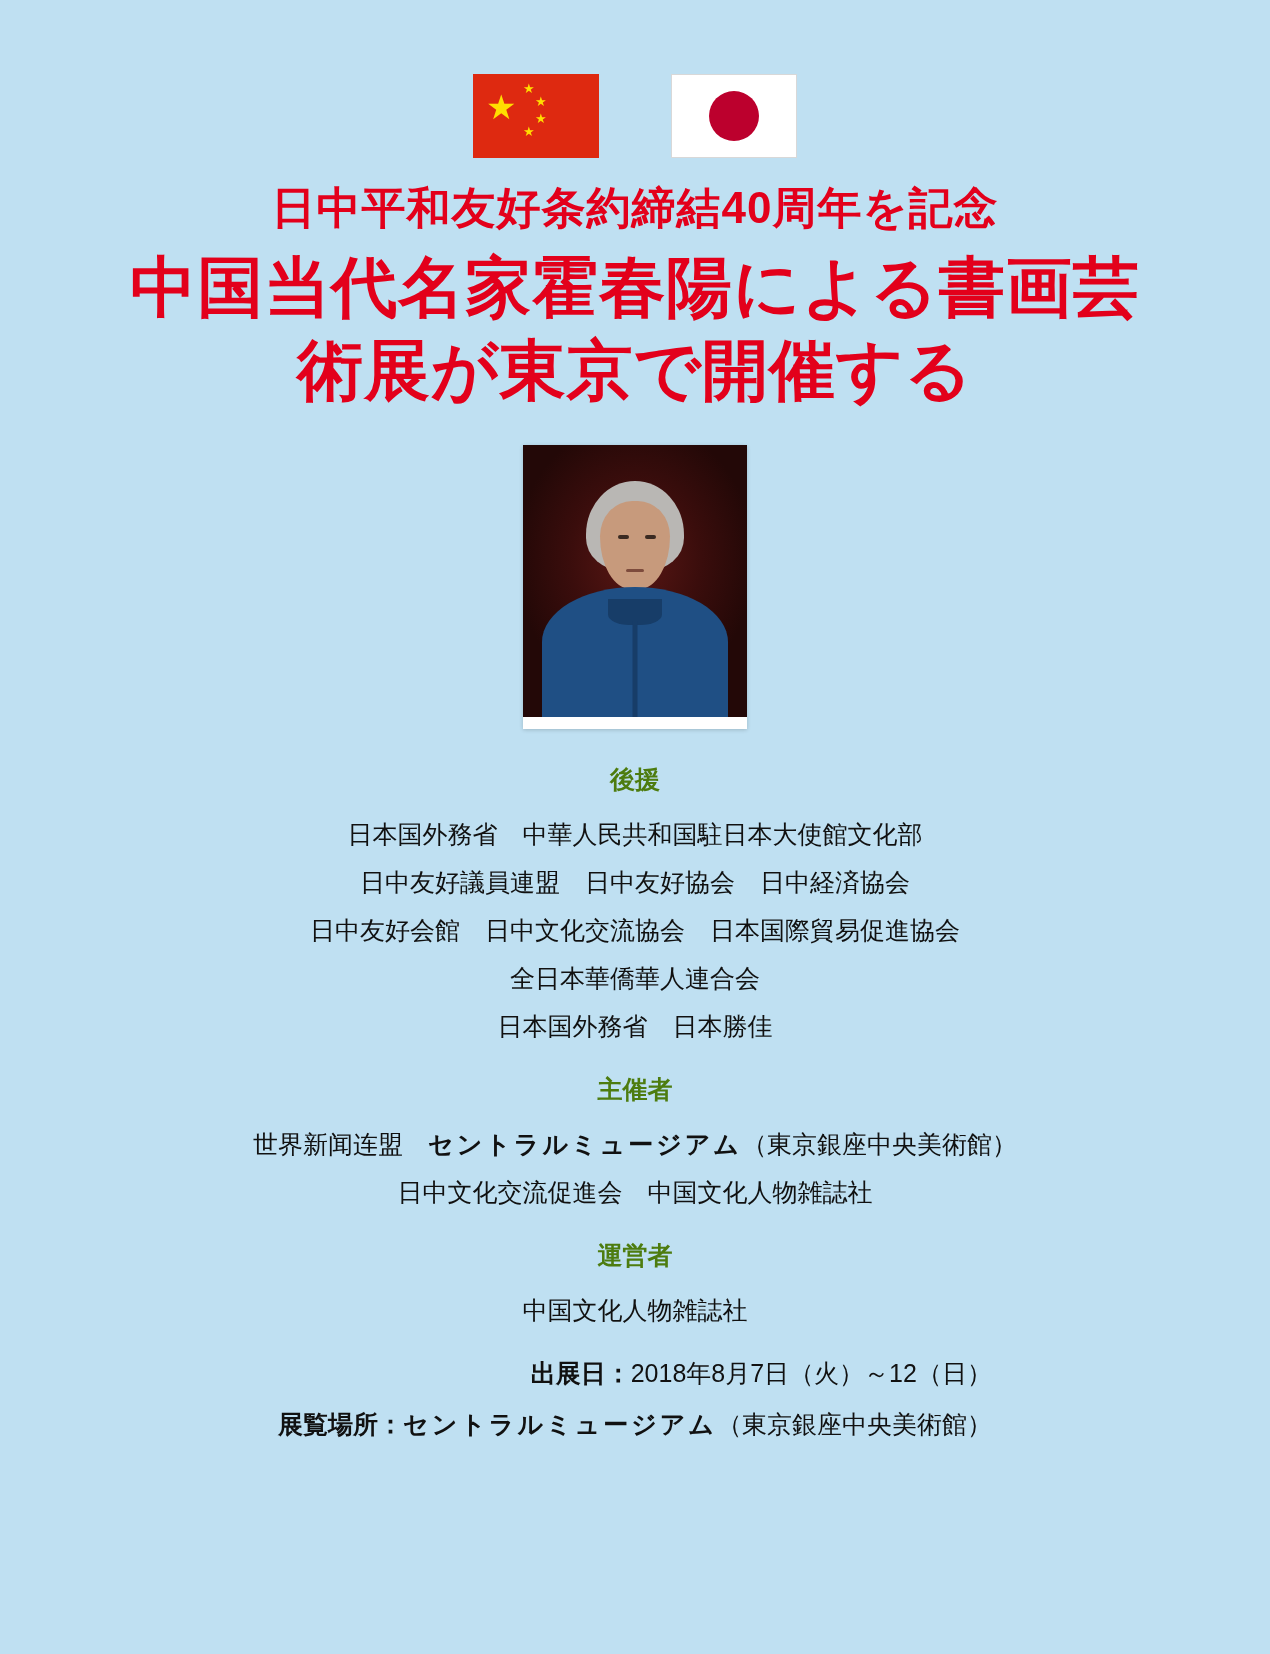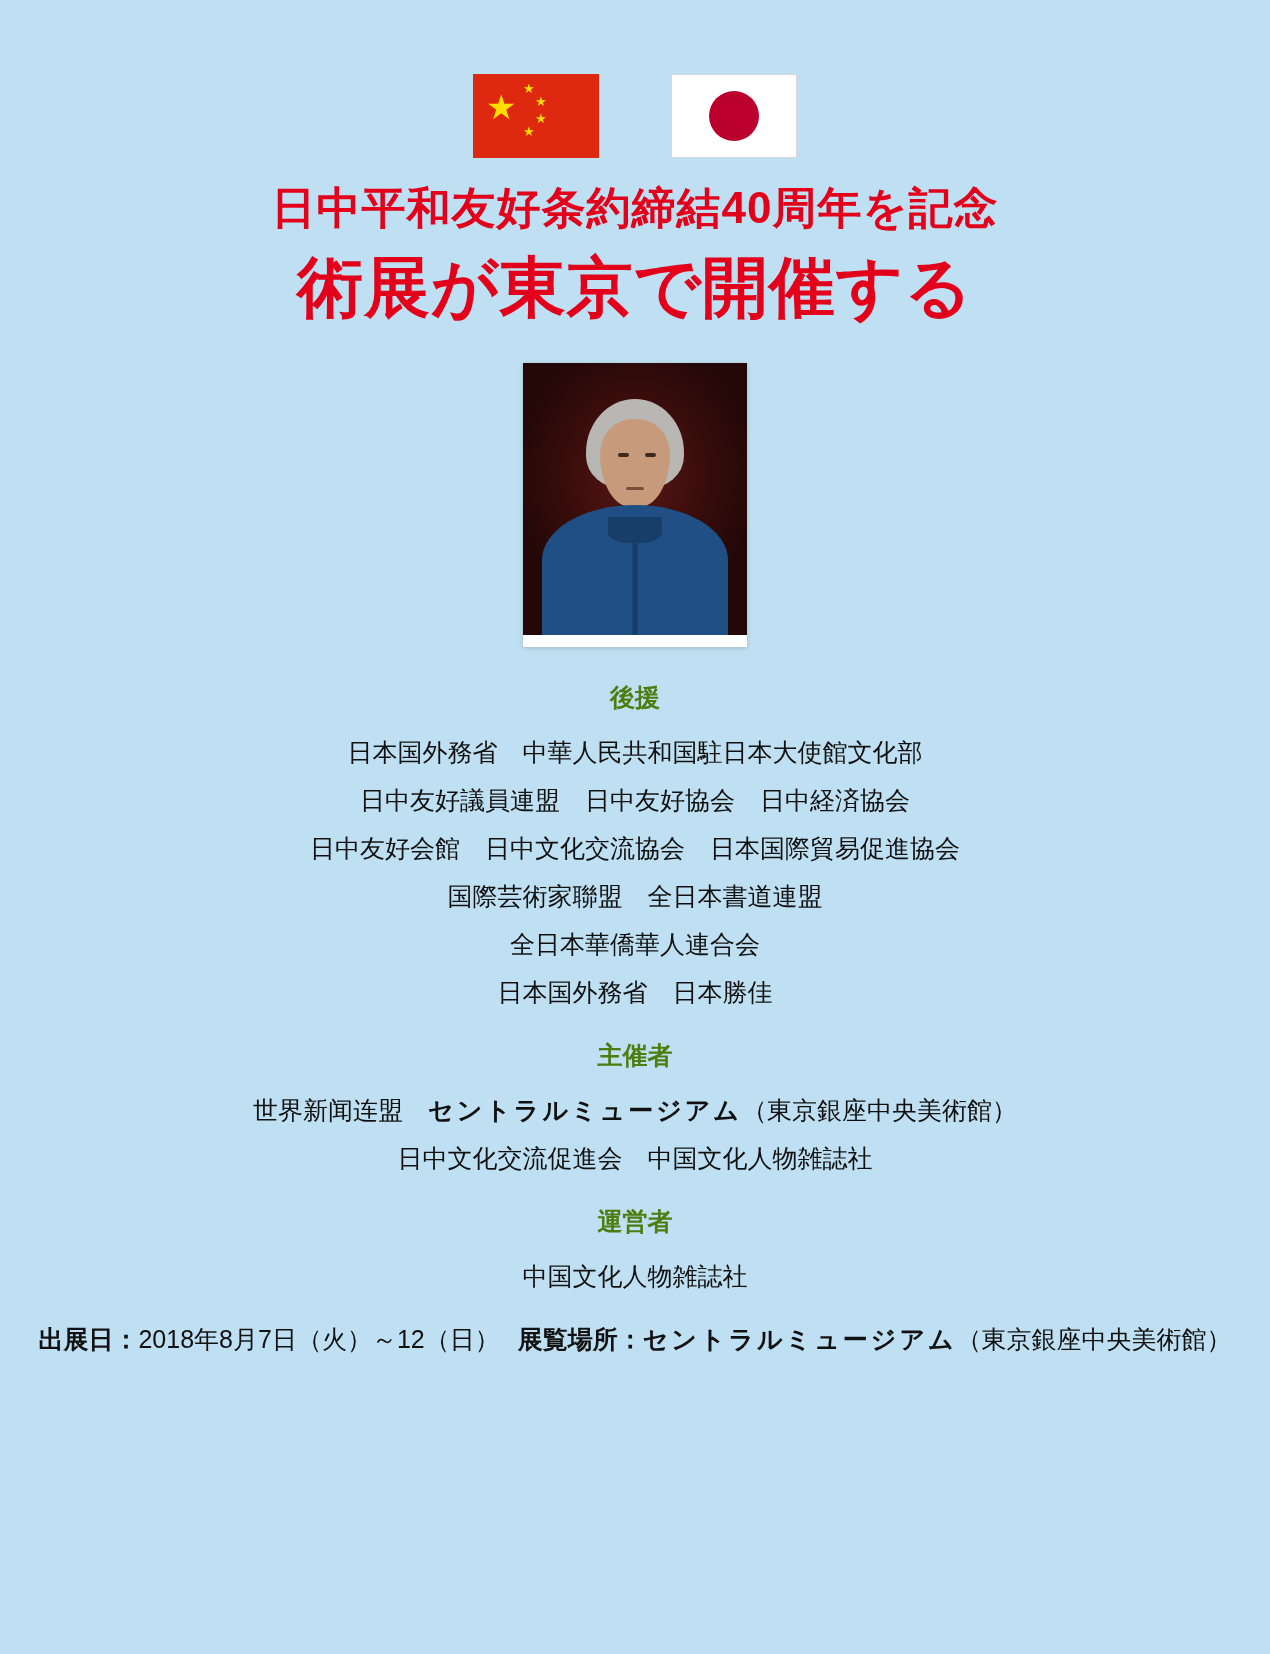--- a/index.html
+++ b/index.html
@@ -199,21 +199,21 @@
     line-height: 1.0;
     white-space: pre;
   }
   .body-line .em {
     font-weight: bold;
     letter-spacing: 3px;
   }
   .gap-md { height: 26px; }
   .gap-lg { height: 34px; }
   .rows { display: flex; flex-direction: column; gap: 23px; align-items: center; }
-  .footer-rows { display: flex; flex-direction: row; gap: 18px; align-items: flex-end; }
+  .footer-rows { display: flex; flex-direction: column; gap: 18px; align-items: flex-end; }
   .footer-line {
     font-size: 25px;
     text-align: center;
     color: #111111;
     white-space: pre;
   }
   .footer-line .lbl { font-weight: bold; }
   .footer-line .venue { font-weight: bold; letter-spacing: 3px; }
 </style>
 </head>
@@ -230,20 +230,21 @@
       <span class="small-star s4">★</span>
     </div>
     <div class="flag flag-jp">
       <span class="disc"></span>
     </div>
   </div>
 
   <div class="kicker">日中平和友好条約締結40周年を記念</div>
 
   <div class="main-title">
+    <div>中国当代名家霍春陽による書画芸</div>
     <div>術展が東京で開催する</div>
   </div>
 
   <div class="portrait-wrap">
     <div class="portrait">
       <div class="p-hair"></div>
       <div class="p-face"></div>
       <div class="p-eye left"></div>
       <div class="p-eye right"></div>
       <div class="p-mouth"></div>
@@ -254,21 +255,20 @@
   </div>
 
   <div class="gap-lg"></div>
   <div class="section-label">後援</div>
 
   <div class="gap-md"></div>
   <div class="rows">
     <div class="body-line">日本国外務省　中華人民共和国駐日本大使館文化部</div>
     <div class="body-line">日中友好議員連盟　日中友好協会　日中経済協会</div>
     <div class="body-line">日中友好会館　日中文化交流協会　日本国際貿易促進協会</div>
-    <div class="body-line">国際芸術家聯盟　全日本書道連盟</div>
     <div class="body-line">全日本華僑華人連合会</div>
     <div class="body-line">日本国外務省　日本勝佳</div>
   </div>
 
   <div class="gap-lg"></div>
   <div class="section-label">主催者</div>
 
   <div class="gap-md"></div>
   <div class="rows">
     <div class="body-line"><span>世界新闻连盟　</span><span class="em">セントラルミュージアム</span><span>（東京銀座中央美術館）</span></div>

